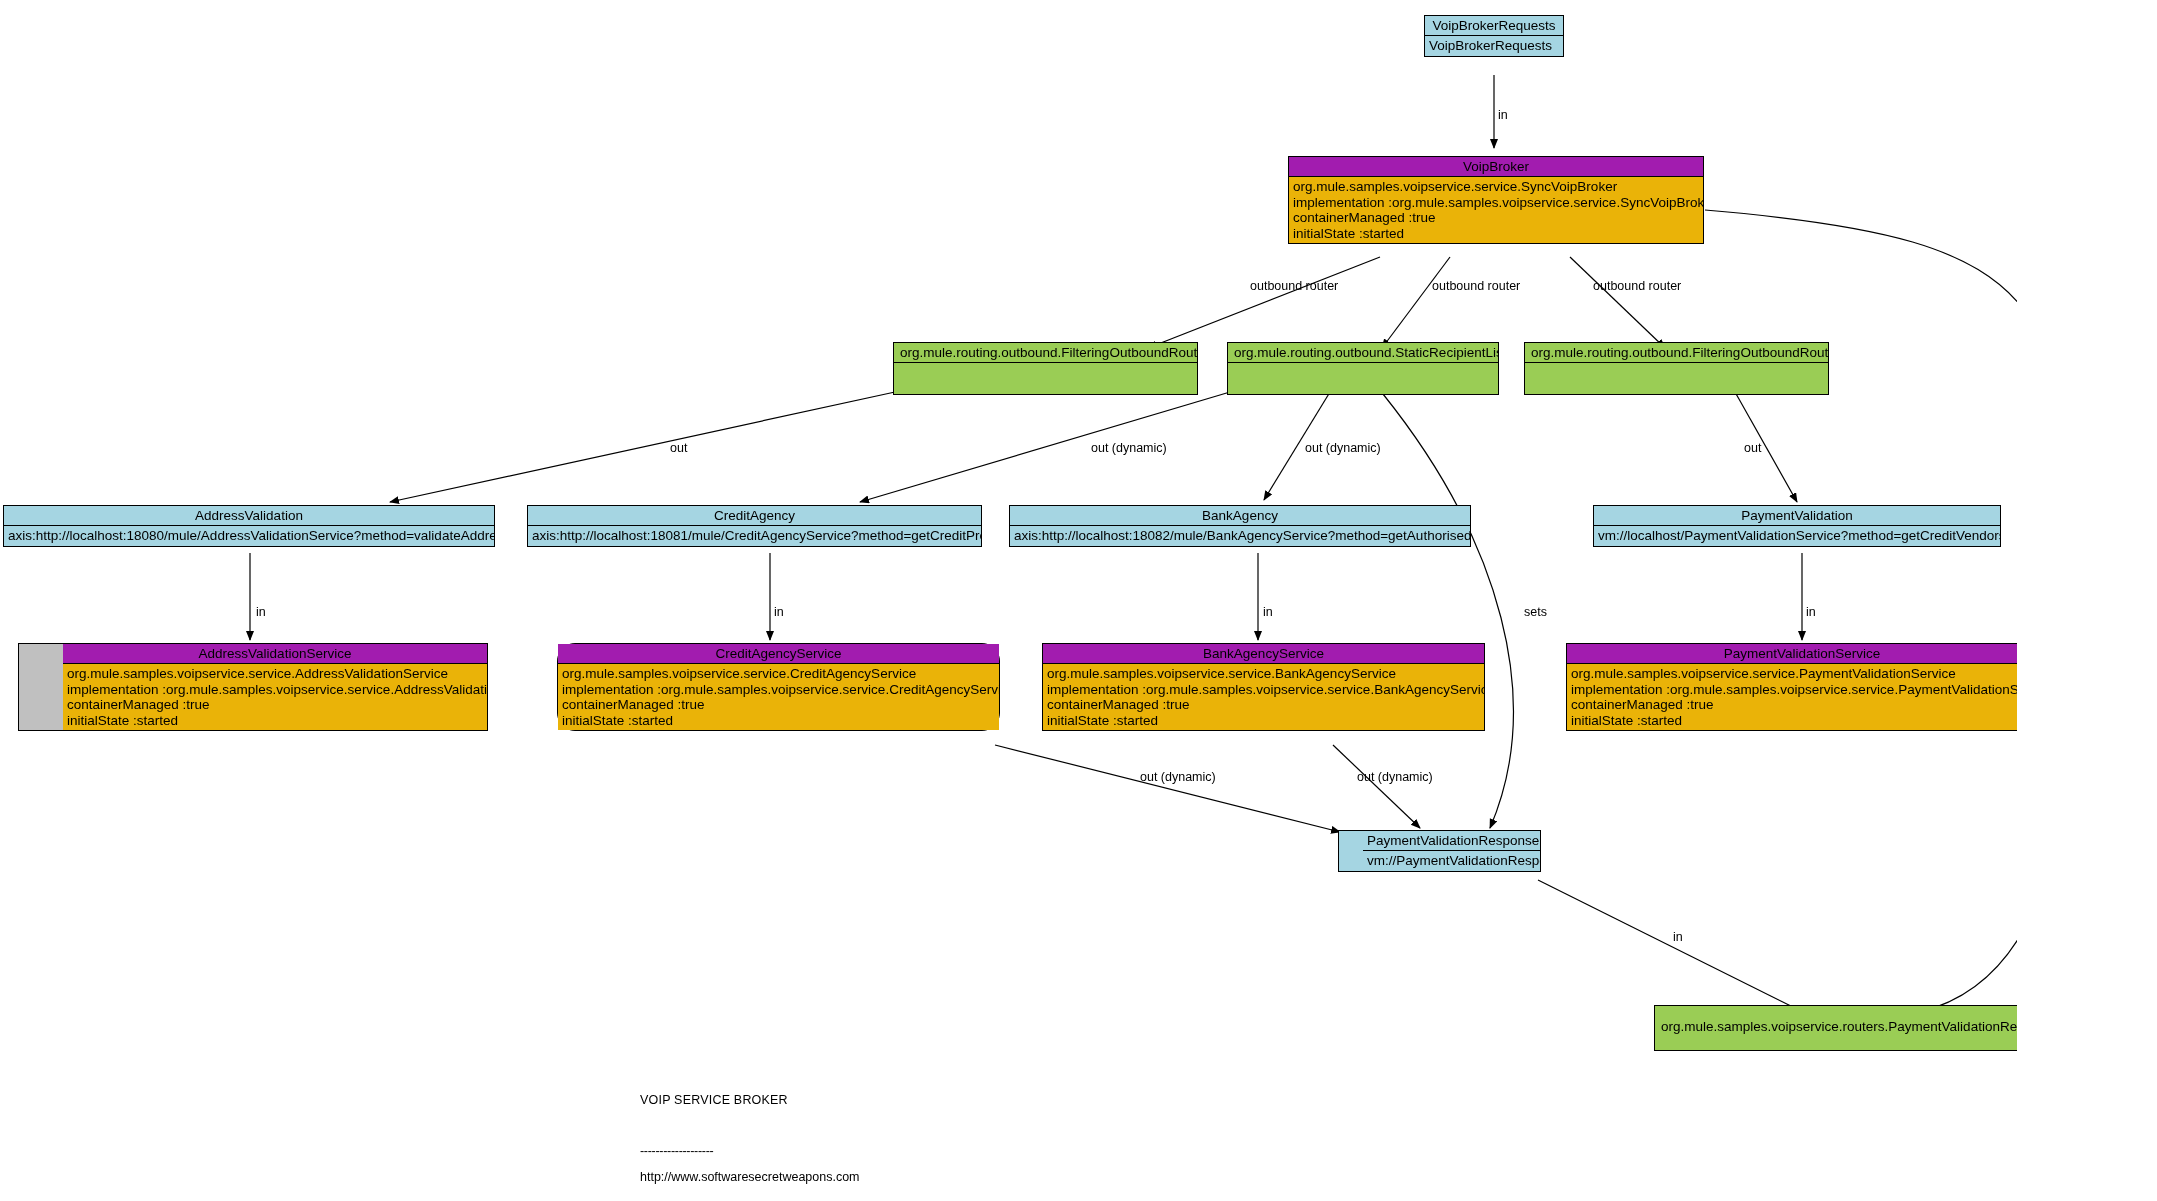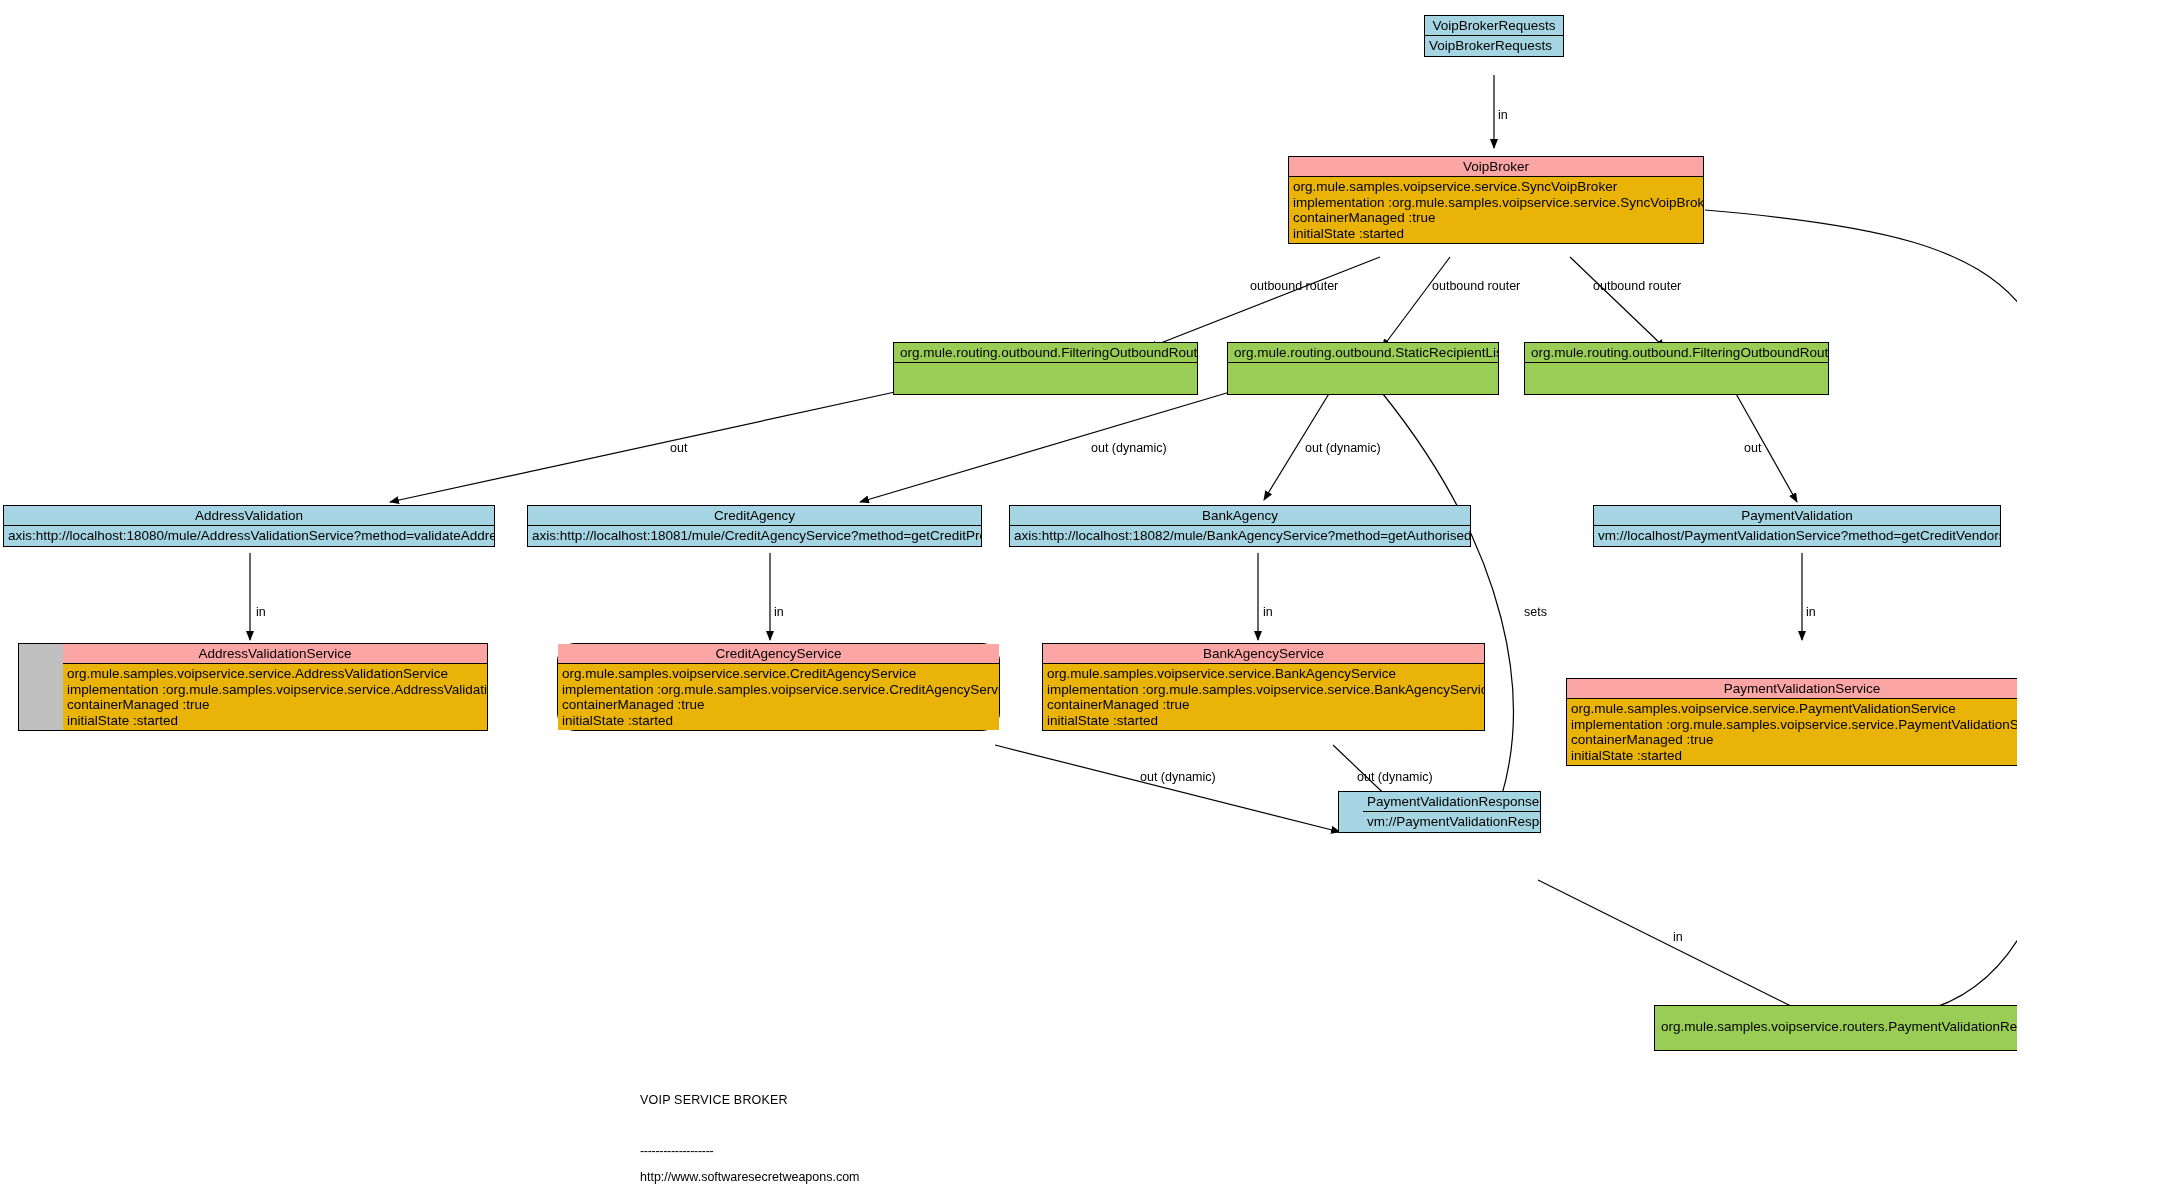--- a/index.html
+++ b/index.html
@@ -10,21 +10,21 @@
   .node{position:absolute;box-sizing:border-box;border:1px solid #000;background:#c0c0c0;}
   .node .title{box-sizing:border-box;text-align:center;padding:2px 4px;font-size:13.5px;line-height:15px;
                 border-bottom:1px solid #000;white-space:nowrap;overflow:hidden;}
   .node .body{box-sizing:border-box;padding:2px 4px;font-size:13.5px;line-height:15.6px;white-space:nowrap;overflow:hidden;}
   .node .body div{white-space:nowrap;}
 
   .n-endpoint{background:#a5d5e2;}
   .n-endpoint .title{background:#a5d5e2;}
   .n-endpoint .body{background:#a5d5e2;}
   .n-service{background:#c0c0c0;}
-  .n-service .title{background:#fca5a5;}
+  .n-service .title{background:#a21caf;}
   .n-service .body{background:#eab308;}
   .n-router{background:#9acd55;}
   .n-router .title{background:#9acd55;text-align:left;padding-left:6px;}
   .n-router .body{background:#9acd55;}
 
   .edge-label{position:absolute;font-size:12.5px;line-height:14px;color:#000;white-space:nowrap;}
 
   .footer{position:absolute;font-size:12.5px;line-height:17px;color:#000;white-space:pre;}
   .footer .ftitle{letter-spacing:.2px;}
   .footer .frule{letter-spacing:-.3px;}
@@ -153,31 +153,31 @@
   <div class="node n-service" style="left:1042px;top:643px;width:443px;">
     <div class="title">BankAgencyService</div>
     <div class="body">
       <div>org.mule.samples.voipservice.service.BankAgencyService</div>
       <div>implementation :org.mule.samples.voipservice.service.BankAgencyService</div>
       <div>containerManaged :true</div>
       <div>initialState :started</div>
     </div>
   </div>
 
-  <div class="node n-service" style="left:1566px;top:678px;width:472px;">
+  <div class="node n-service" style="left:1566px;top:643px;width:472px;">
     <div class="title">PaymentValidationService</div>
     <div class="body">
       <div>org.mule.samples.voipservice.service.PaymentValidationService</div>
       <div>implementation :org.mule.samples.voipservice.service.PaymentValidationService</div>
       <div>containerManaged :true</div>
       <div>initialState :started</div>
     </div>
   </div>
 
-  <div class="node n-endpoint" style="left:1338px;top:791px;width:203px;padding-left:24px;">
+  <div class="node n-endpoint" style="left:1338px;top:830px;width:203px;padding-left:24px;">
     <div class="title">PaymentValidationResponse</div>
     <div class="body">
       <div>vm://PaymentValidationResponse</div>
     </div>
   </div>
 
   <div class="node n-router" style="left:1654px;top:1005px;width:458px;height:46px;">
     <div class="title" style="border-bottom:none;padding-top:13px;font-size:13.5px;">org.mule.samples.voipservice.routers.PaymentValidationResponseAggregator</div>
   </div>
 

